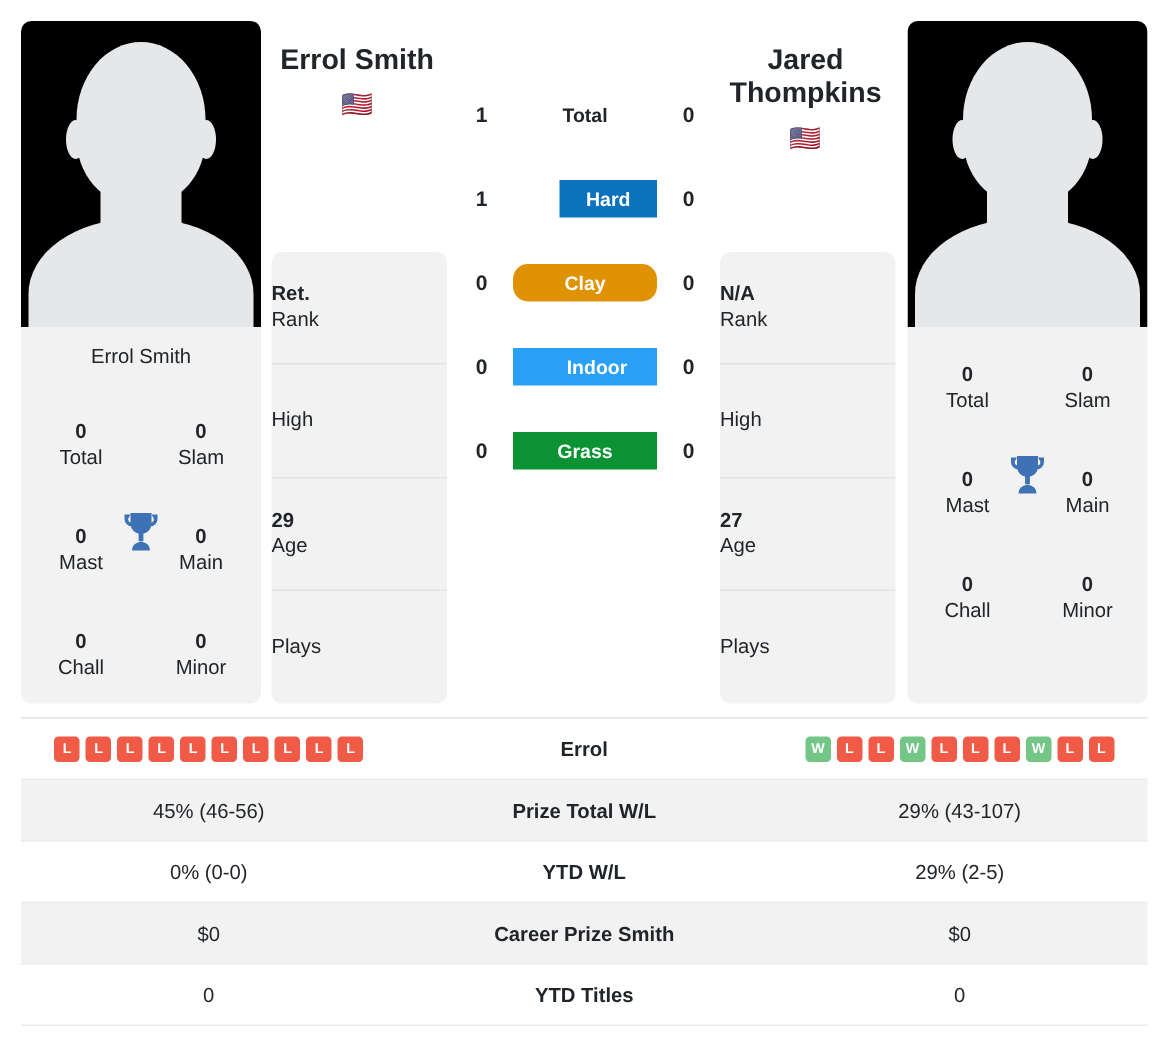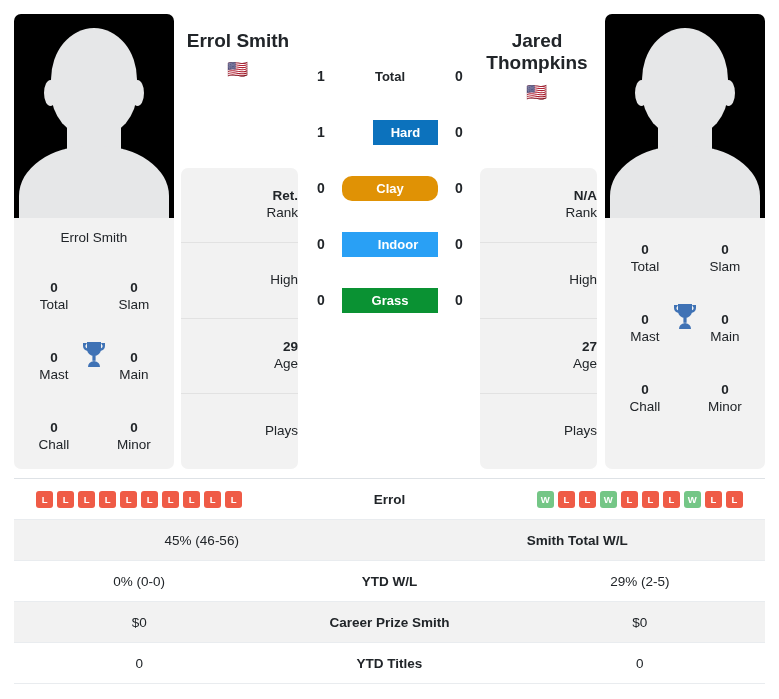--- a/index.html
+++ b/index.html
@@ -158,21 +158,21 @@
     background: #f2f2f2;
     border-radius: 7px;
     overflow: hidden;
   }
   .info-card.left  { left: 181px; }
   .info-card.right { left: 480px; }
   .info-sec {
     height: 75.25px;
     display: flex;
     flex-direction: column;
-    align-items: flex-end;
+    align-items: flex-start;
     justify-content: center;
     border-bottom: 1px solid #e2e2e2;
     line-height: 1.25;
   }
   .info-sec:last-child { border-bottom: none; }
   .info-val {
     font-size: 13.5px;
     font-weight: bold;
     color: #212529;
   }
@@ -472,21 +472,22 @@
             <div class="fbadge" style="background: rgb(239, 91, 70);">L</div>
             <div class="fbadge" style="background: rgb(116, 198, 134);">W</div>
             <div class="fbadge" style="background: rgb(239, 91, 70);">L</div>
             <div class="fbadge" style="background: rgb(239, 91, 70);">L</div>
           </div>
       </div>
     </div>
 
     <div class="srow alt">
       <div class="scell">45% (46-56)</div>
-      <div class="scell mid">Smith Total W/L</div>
+      <div class="scell mid">Prize Total W/L</div>
+      <div class="scell">29% (43-107)</div>
     </div>
 
     <div class="srow">
       <div class="scell">0% (0-0)</div>
       <div class="scell mid">YTD W/L</div>
       <div class="scell">29% (2-5)</div>
     </div>
 
     <div class="srow alt">
       <div class="scell">$0</div>

